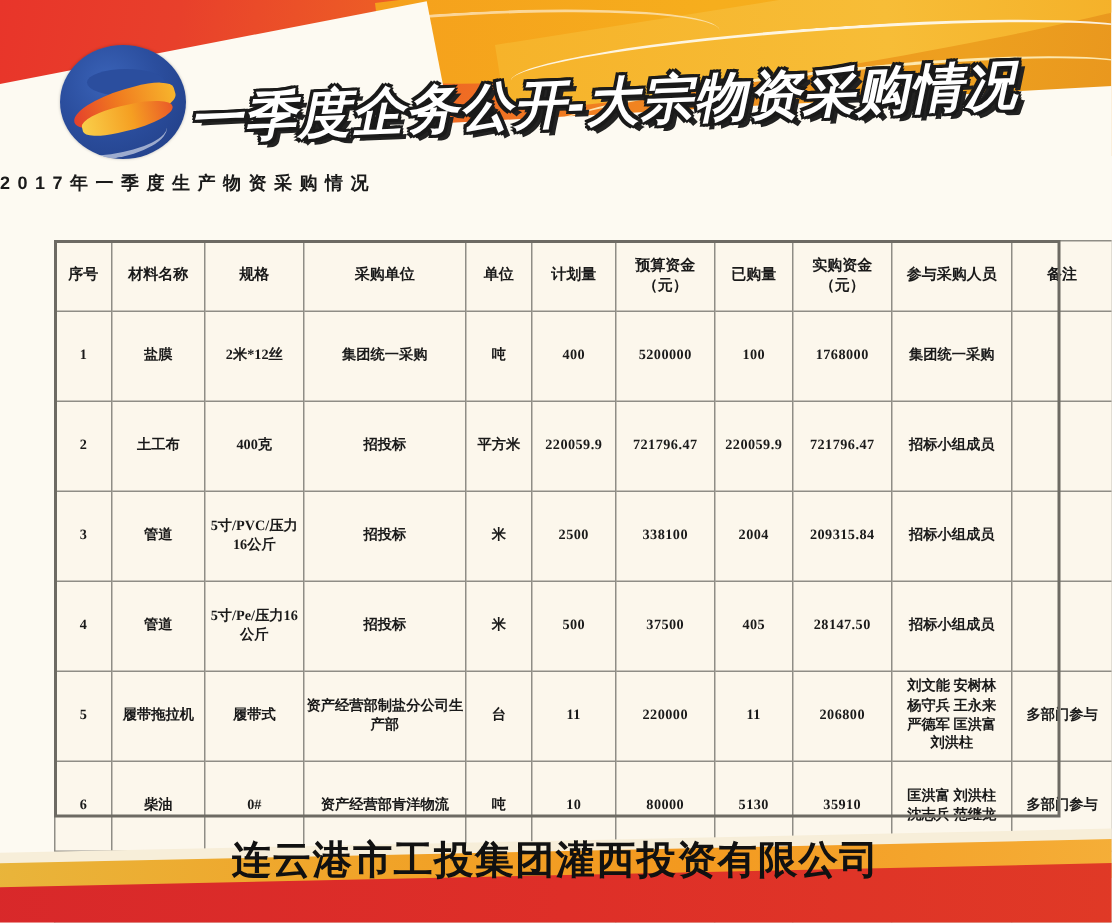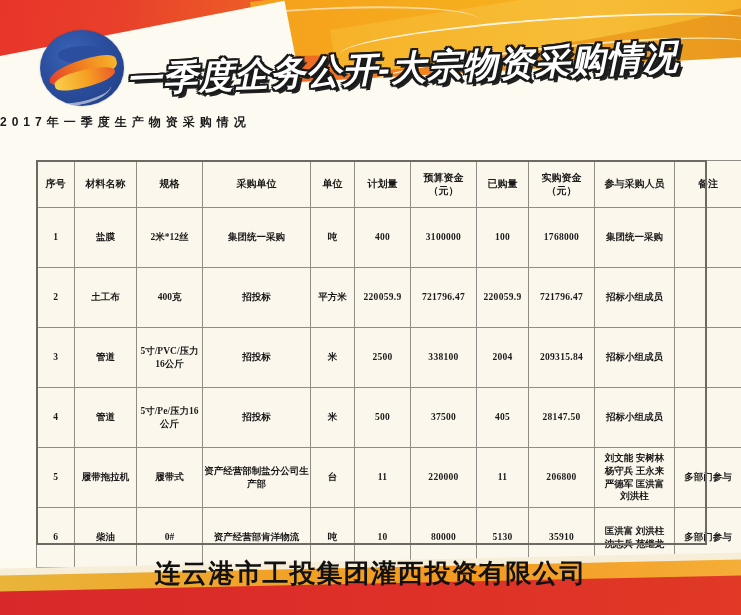--- a/index.html
+++ b/index.html
@@ -318,21 +318,21 @@
       </tr>
     </thead>
     <tbody id="tbody">
         <tr>
           <td>1</td>
           <td>盐膜</td>
           <td>2米*12丝</td>
           <td>集团统一采购</td>
           <td>吨</td>
           <td class="num">400</td>
-          <td class="num">3100000</td>
+          <td class="num">5200000</td>
           <td class="num">100</td>
           <td class="num">1768000</td>
           <td class="names">集团统一采购</td>
           <td></td>
         </tr>
         <tr>
           <td>2</td>
           <td>土工布</td>
           <td>400克</td>
           <td>招投标</td>

